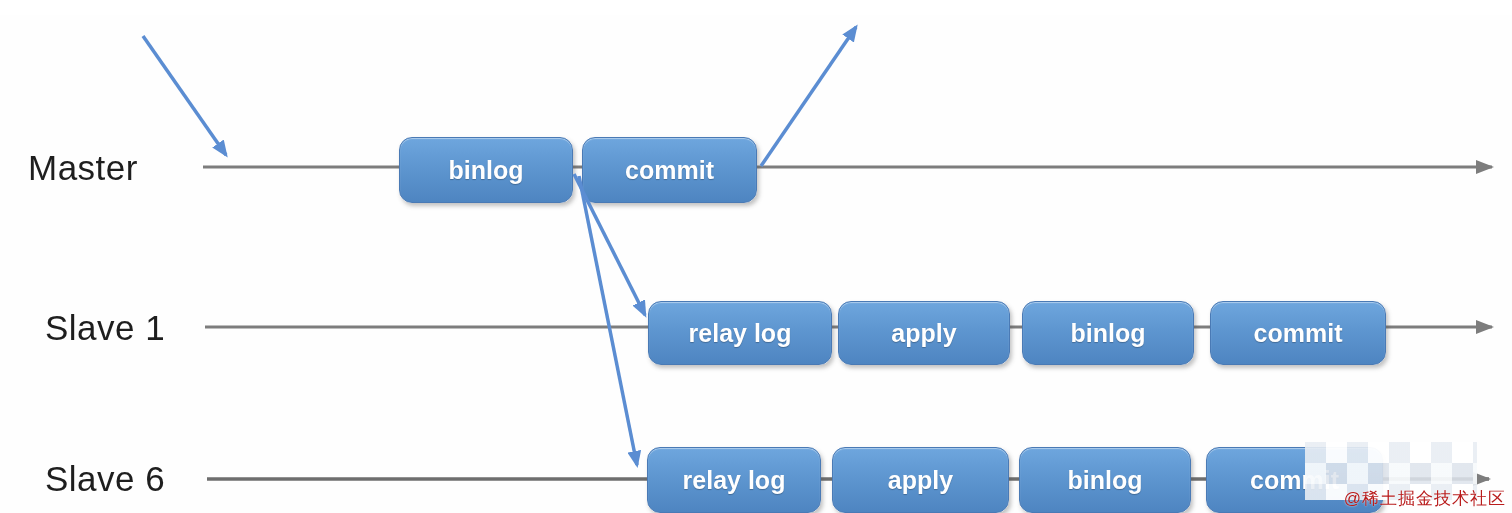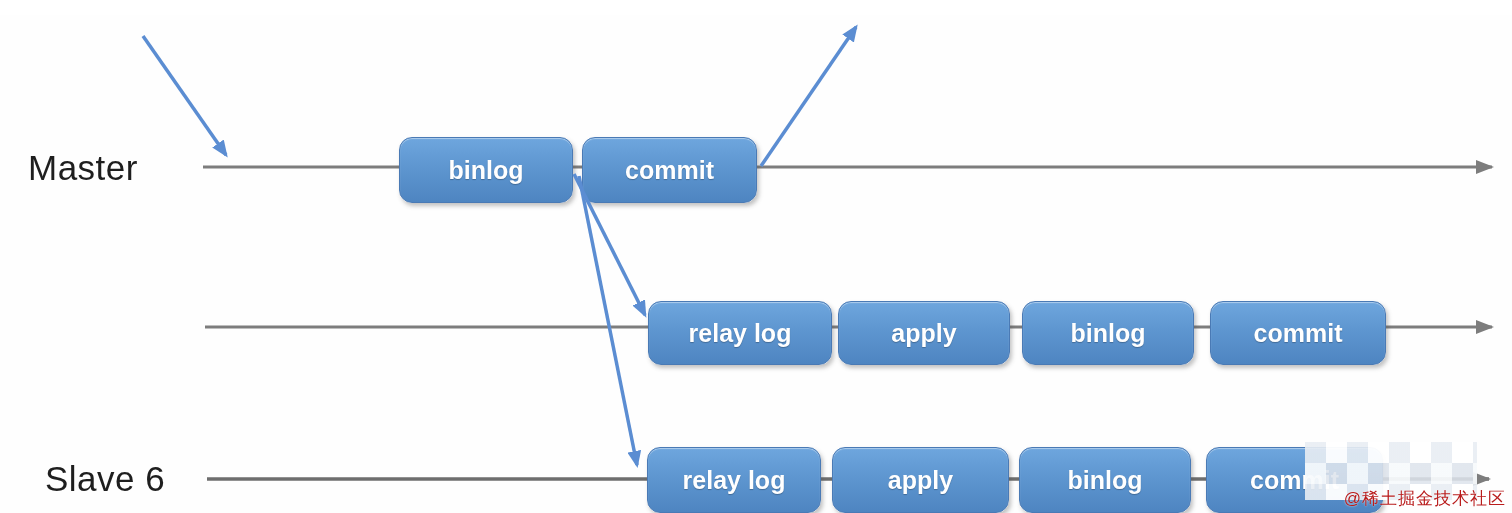--- a/index.html
+++ b/index.html
@@ -71,20 +71,21 @@
       <marker id="gray-head" markerUnits="userSpaceOnUse" markerWidth="18" markerHeight="14" refX="16" refY="7" orient="auto">
         <path d="M0,0 L18,7 L0,14 z" fill="#7d7d7d"></path>
       </marker>
     </defs>
     <line x1="203" y1="152" x2="1492" y2="152" stroke="#7d7d7d" stroke-width="3" marker-end="url(#gray-head)"></line>
     <line x1="205" y1="312" x2="1492" y2="312" stroke="#7d7d7d" stroke-width="3" marker-end="url(#gray-head)"></line>
     <line x1="207" y1="464" x2="1489" y2="464" stroke="#6e6e6e" stroke-width="3.5" marker-end="url(#gray-head)"></line>
   </svg>
 
   <div class="row-label" style="left:28px;top:134px;">Master</div>
+  <div class="row-label" style="left:45px;top:294px;">Slave 1</div>
   <div class="row-label" style="left:45px;top:445px;">Slave 6</div>
 
   <div class="node" style="left:399px;top:122px;width:172px;height:64px;">binlog</div>
   <div class="node" style="left:582px;top:122px;width:173px;height:64px;">commit</div>
 
   <div class="node" style="left:648px;top:286px;width:182px;height:62px;">relay log</div>
   <div class="node" style="left:838px;top:286px;width:170px;height:62px;">apply</div>
   <div class="node" style="left:1022px;top:286px;width:170px;height:62px;">binlog</div>
   <div class="node" style="left:1210px;top:286px;width:174px;height:62px;">commit</div>
 

